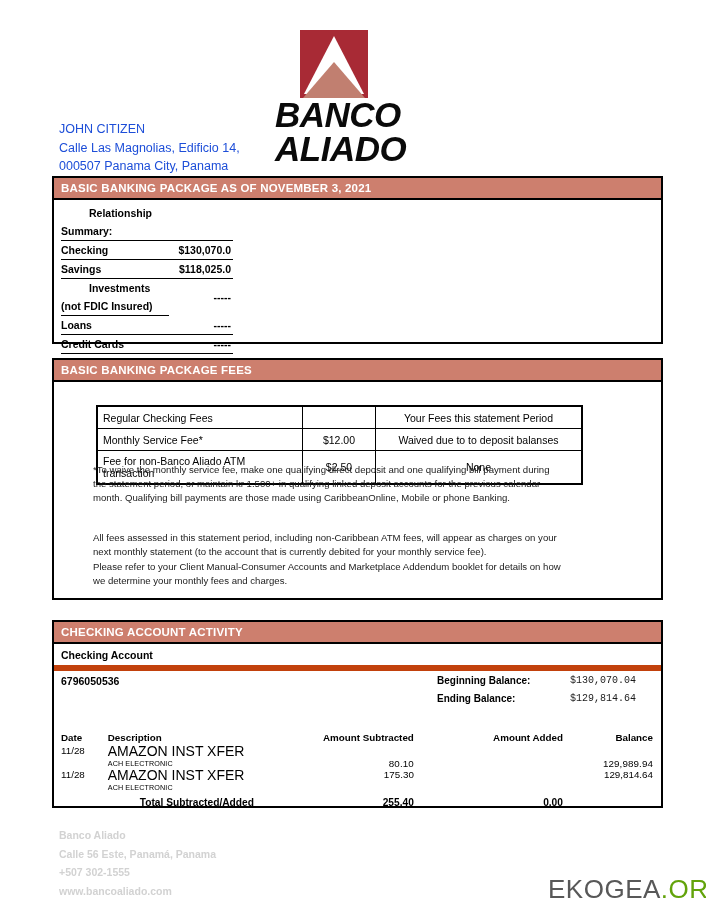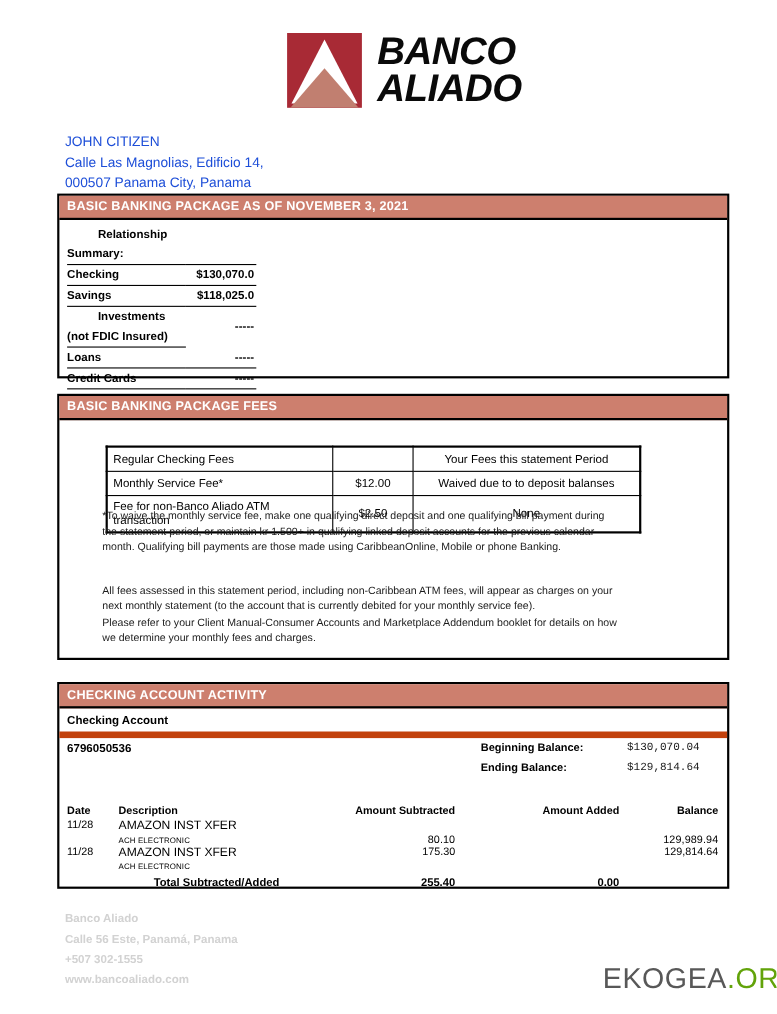--- a/index.html
+++ b/index.html
@@ -16,20 +16,21 @@
     overflow: hidden;
   }
 
   
   .logo-block {
     position: absolute;
     left: 261px;
     top: 30px;
     display: flex;
     align-items: center;
+    flex-direction: column;
   }
   .logo-mark {
     position: relative;
     width: 68px;
     height: 68px;
     background: #a82a35;
     overflow: hidden;
   }
   .logo-mark .tri-white {
     position: absolute;
@@ -181,21 +182,21 @@
     text-align: left;
     padding: 0 16px 2px 0;
   }
   .tx-table th.num, .tx-table td.num { text-align: right; }
   .tx-table td { padding: 0; vertical-align: top; }
   .col-date   { width: 36px; padding-left: 7px !important; }
   .col-desc   { width: 198px; }
   .col-sub    { width: 150px; padding-right: 52px !important; }
   .col-add    { width: 130px; padding-right: 40px !important; }
   .col-bal    { padding-right: 8px !important; }
-  .desc-main { font-size: 11px; line-height: 13px; }
+  .desc-main { font-size: 14px; line-height: 13px; }
   .desc-sub  { font-size: 7.2px; line-height: 11px; letter-spacing: 0.1px; }
   .tx-total td {
     font-weight: bold;
     font-size: 10.2px;
     padding-top: 4px;
   }
   .tx-total .col-desc { padding-left: 32px; }
 
   
   .footer {

